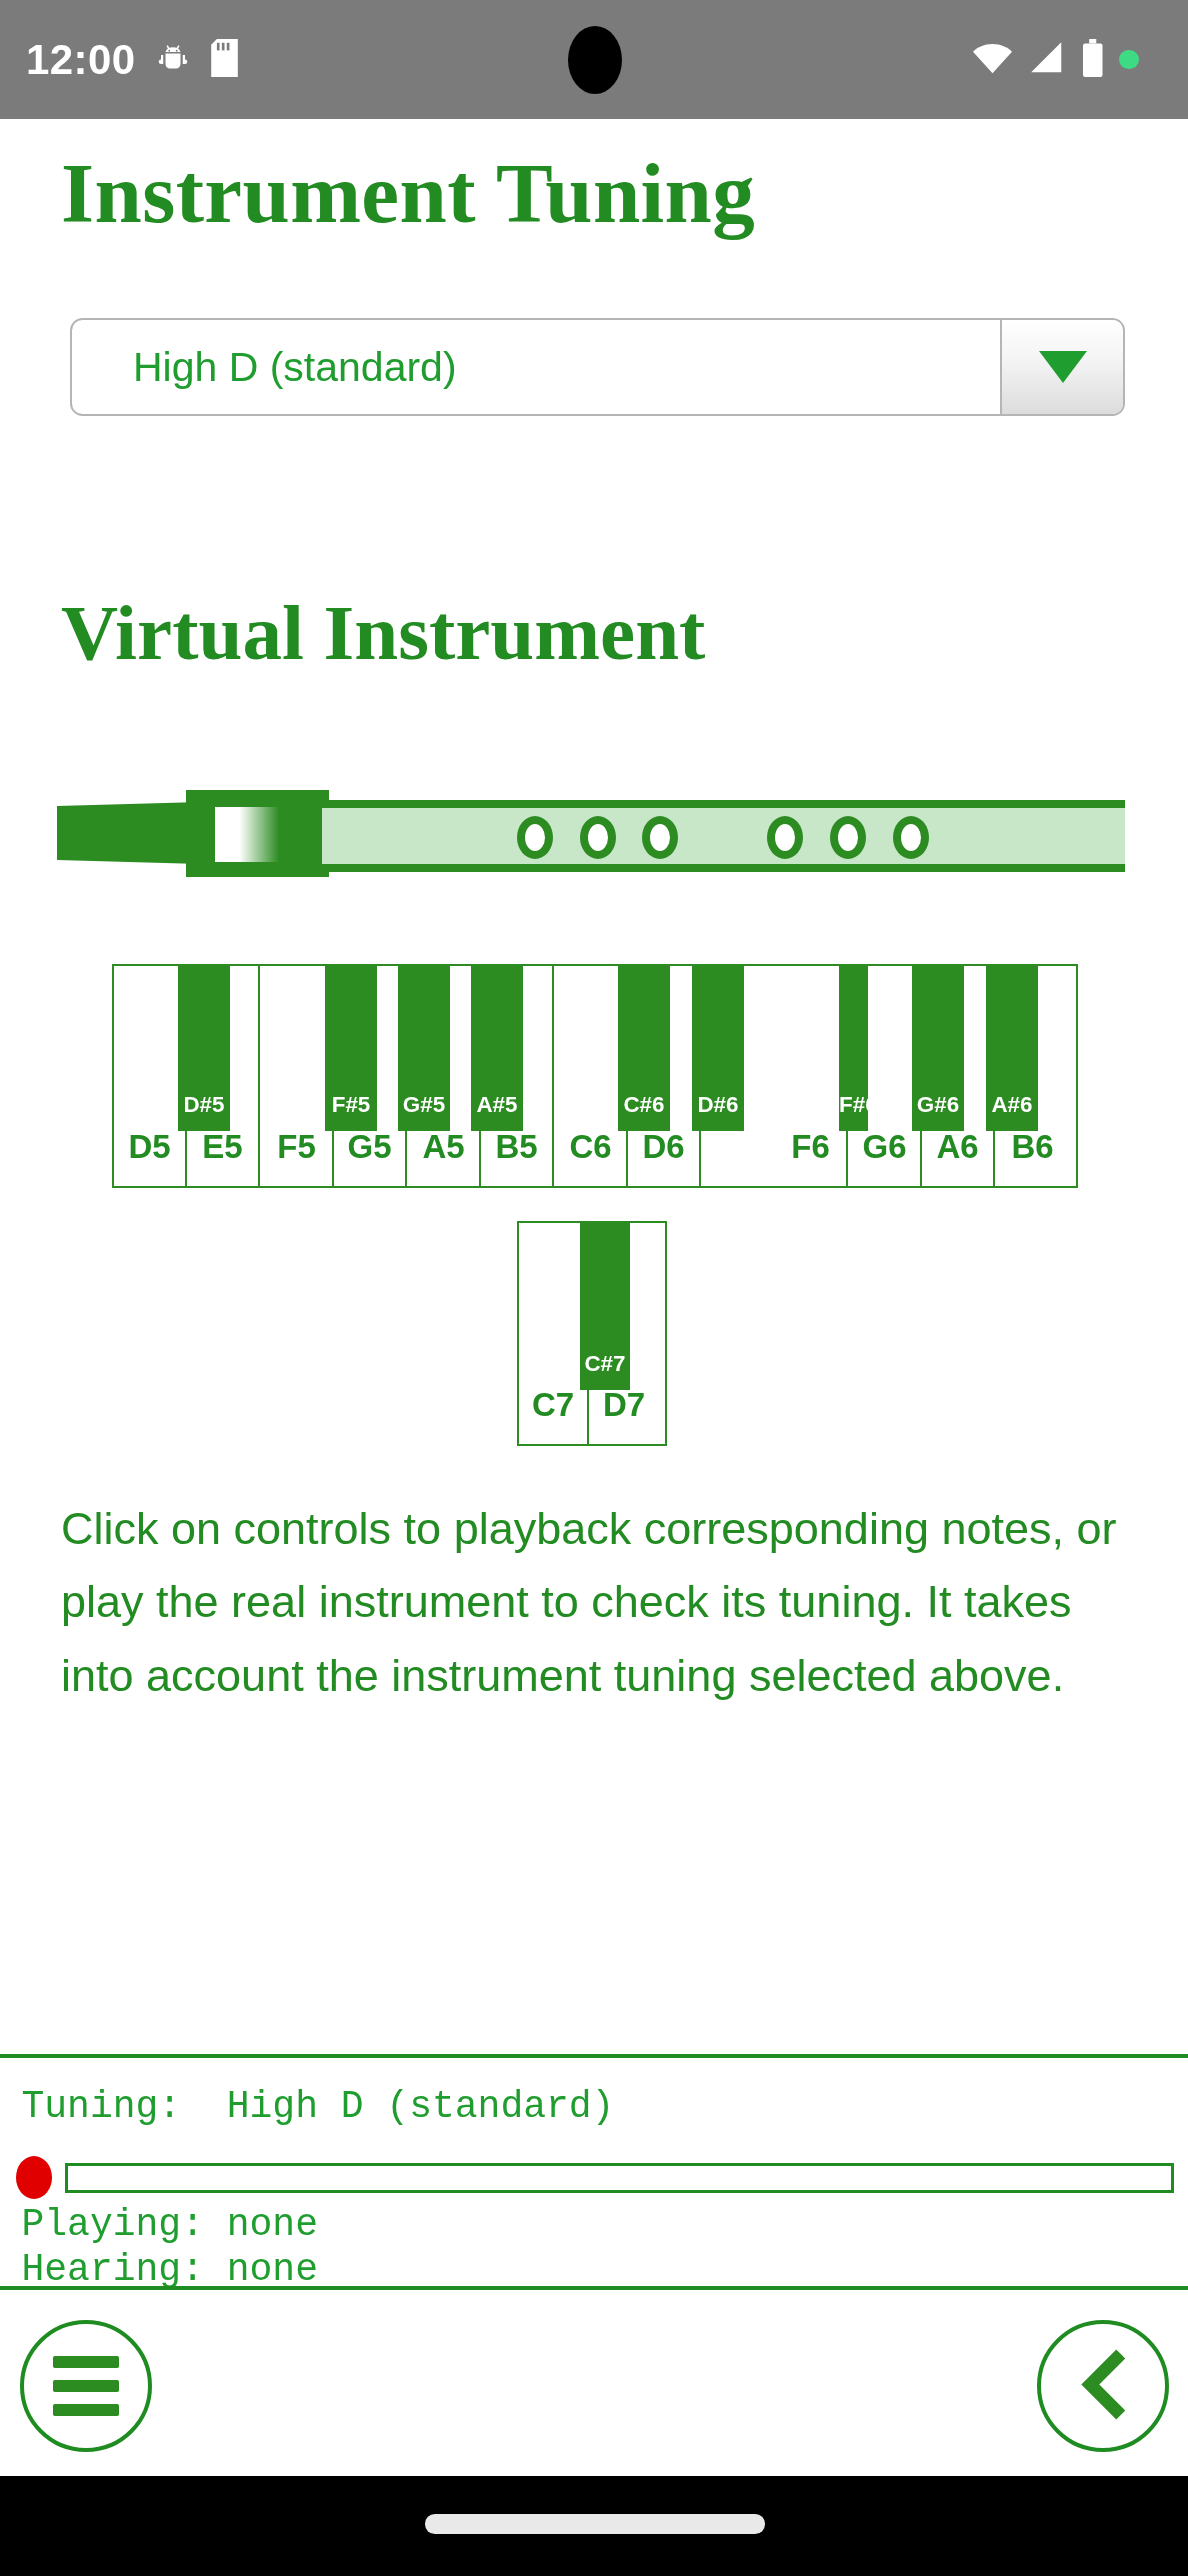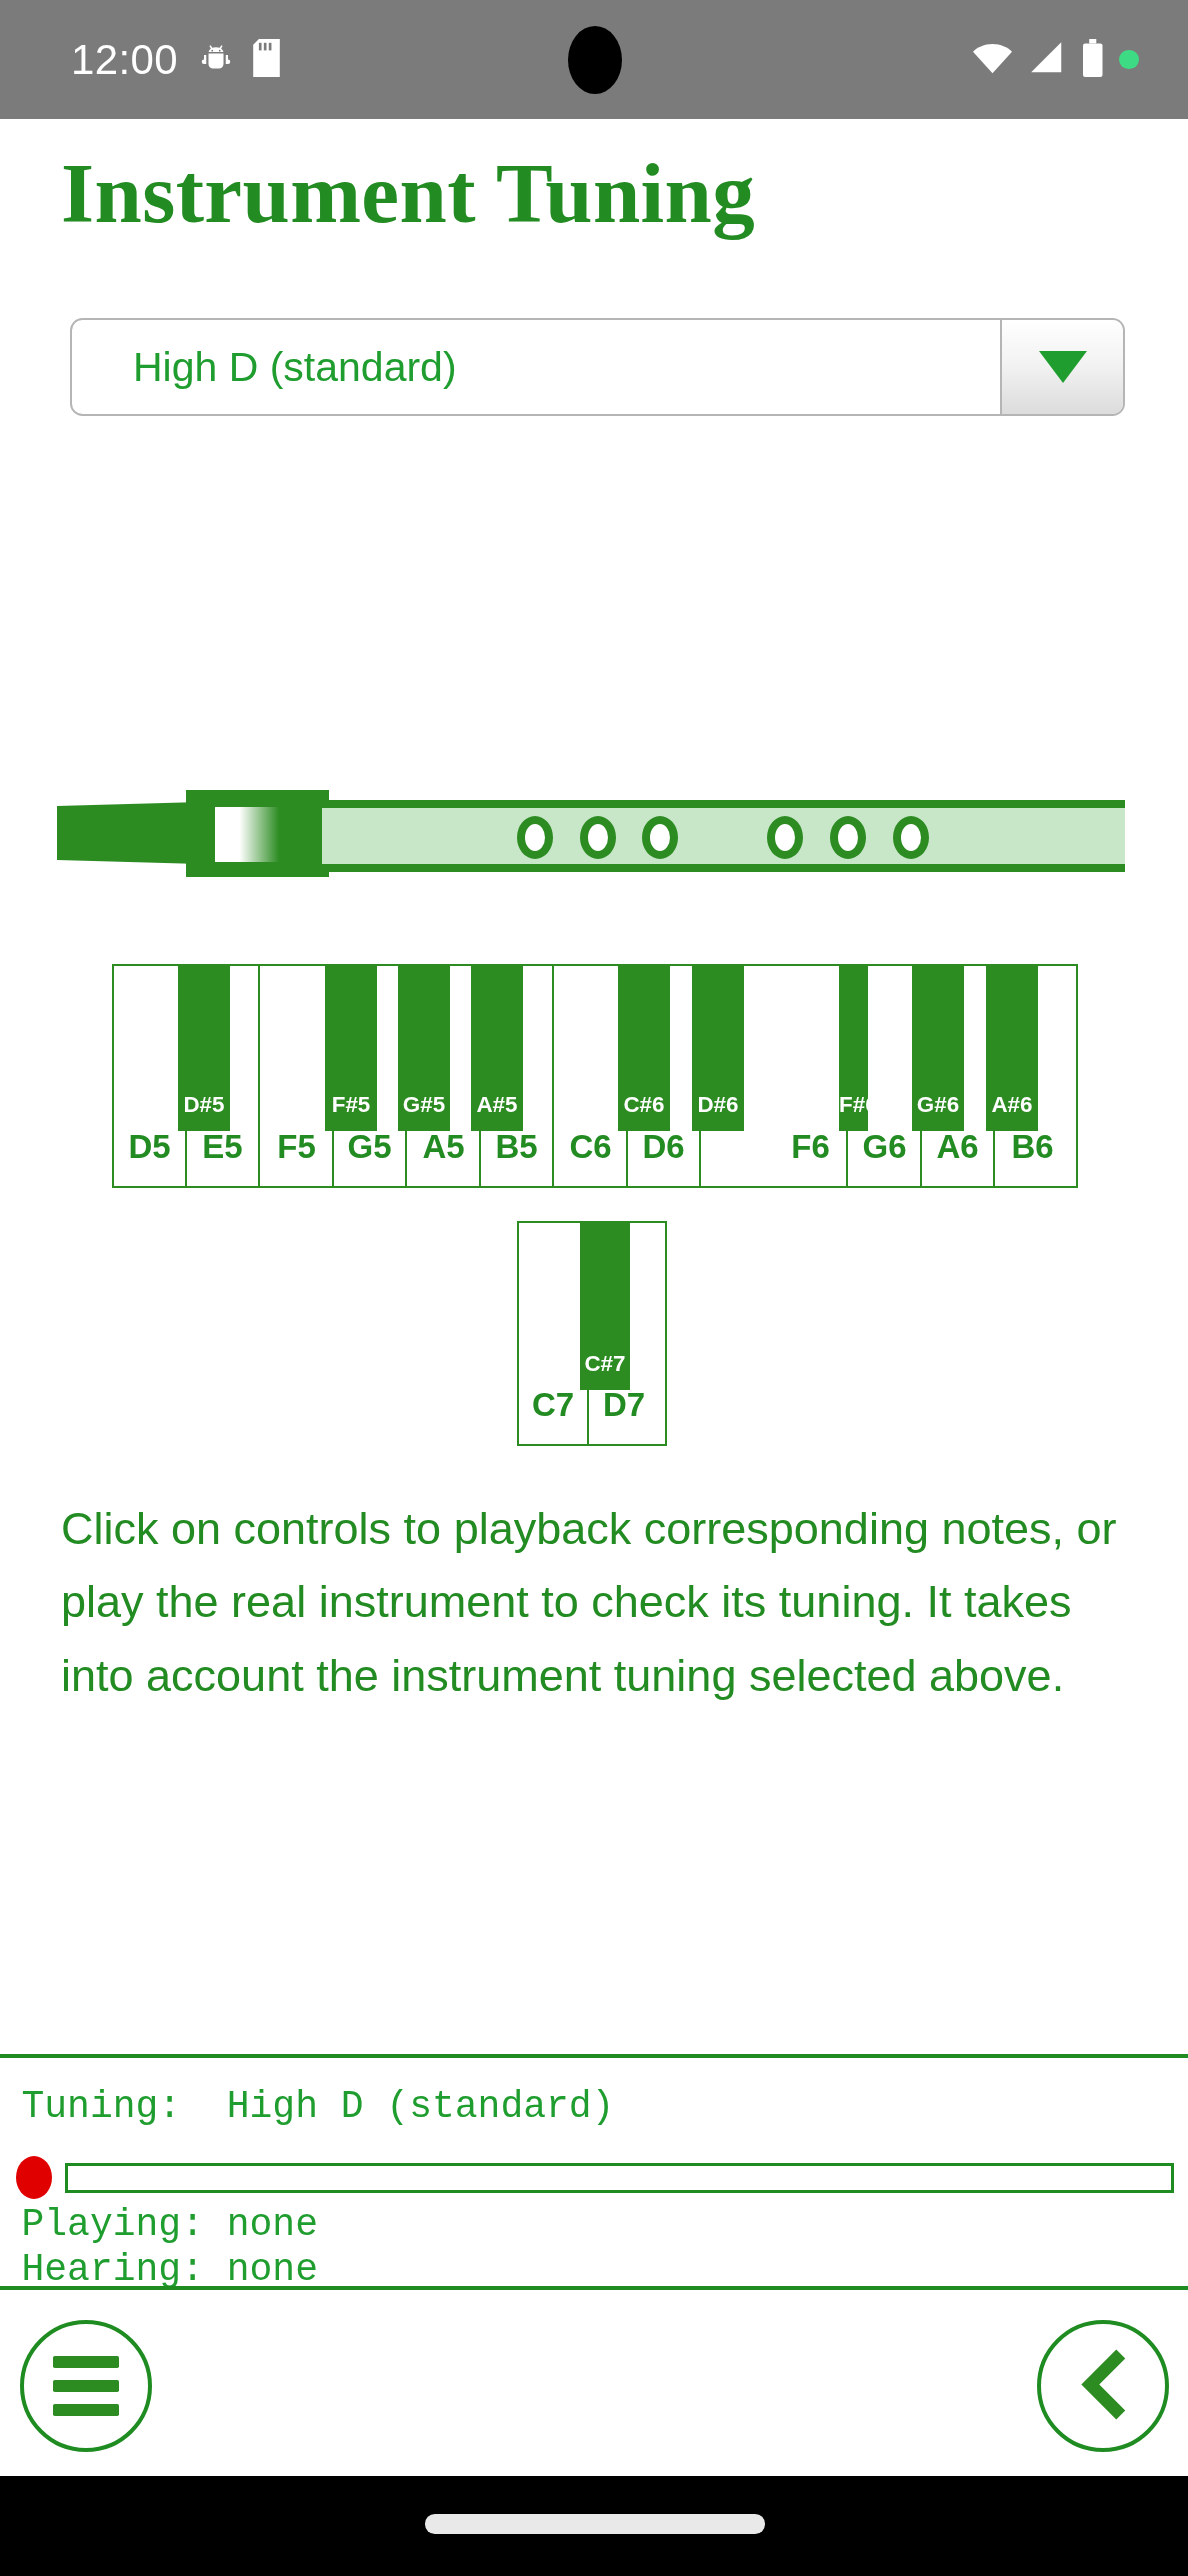--- a/index.html
+++ b/index.html
@@ -9,21 +9,21 @@
     font-family:"Liberation Sans", sans-serif;
     overflow:hidden;
     position:relative;
   }
 
   
   #statusbar{
     position:absolute; top:0; left:0; width:1189px; height:119px;
     background:#7b7b7b; display:flex; align-items:center;
   }
-  #sb-left{ display:flex; align-items:center; gap:19.7px; padding-left:71px; }
+  #sb-left{ display:flex; align-items:center; gap:19.7px; padding-left:26px;font-weight:bold; }
   #sb-time{ color:#ffffff; font-size:42px; letter-spacing:0.4px; }
   .sb-ico{ display:block; }
   #sb-right{ position:absolute; right:50px; display:flex; align-items:center; gap:16px; }
   #camera-cutout{
     position:absolute; left:50%; transform:translateX(-50%);
     width:54px; height:68px; border-radius:50%; background:#000;
   }
   #green-dot{ width:19.7px;height:19.7px;border-radius:50%;background:#3ddc84; }
 
   
@@ -197,20 +197,21 @@
 
   <h1 id="page-title">Instrument Tuning</h1>
 
   <div id="tuning-select">
     <div id="tuning-value">High D (standard)</div>
     <div id="tuning-arrow-btn">
       <span class="tri"></span>
     </div>
   </div>
 
+  <h2 id="section-title">Virtual Instrument</h2>
 
   <div id="whistle">
     <div id="whistle-mouthpiece"></div>
     <div id="whistle-block"></div>
     <div id="whistle-blowhole"></div>
     <div id="whistle-tube"></div>
     <div class="hole" style="left:517px;"></div>
     <div class="hole" style="left:580px;"></div>
     <div class="hole" style="left:642px;"></div>
     <div class="hole" style="left:767px;"></div>

